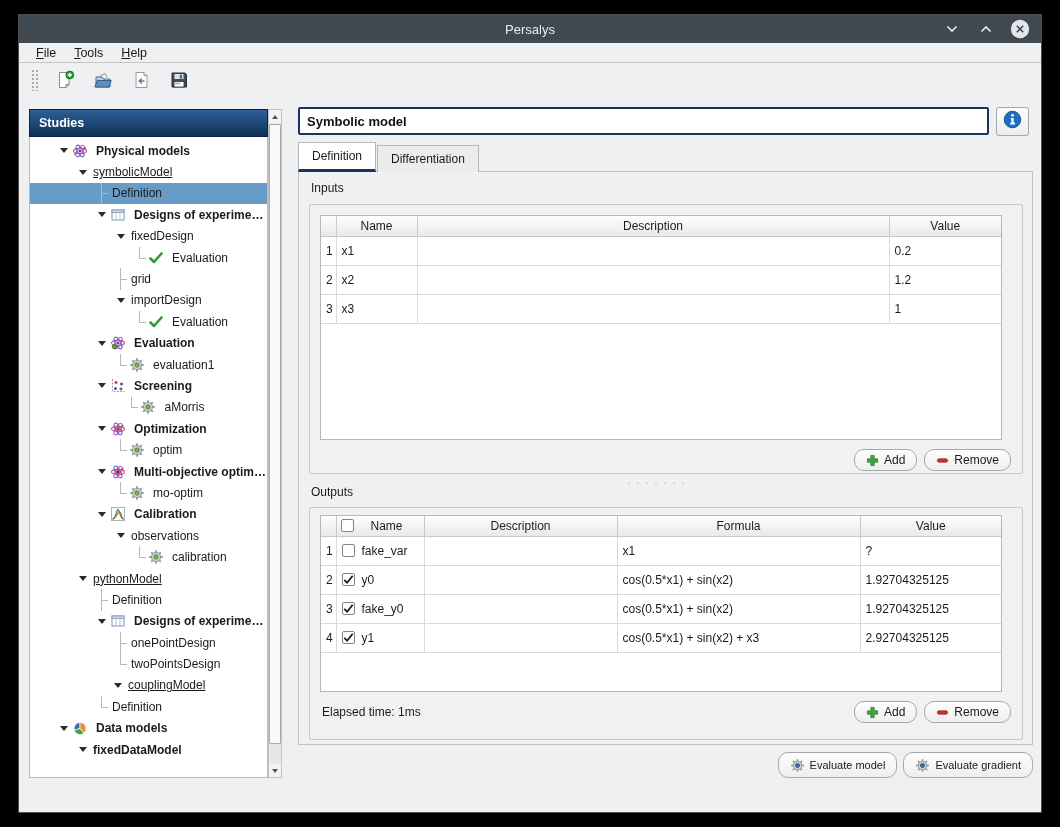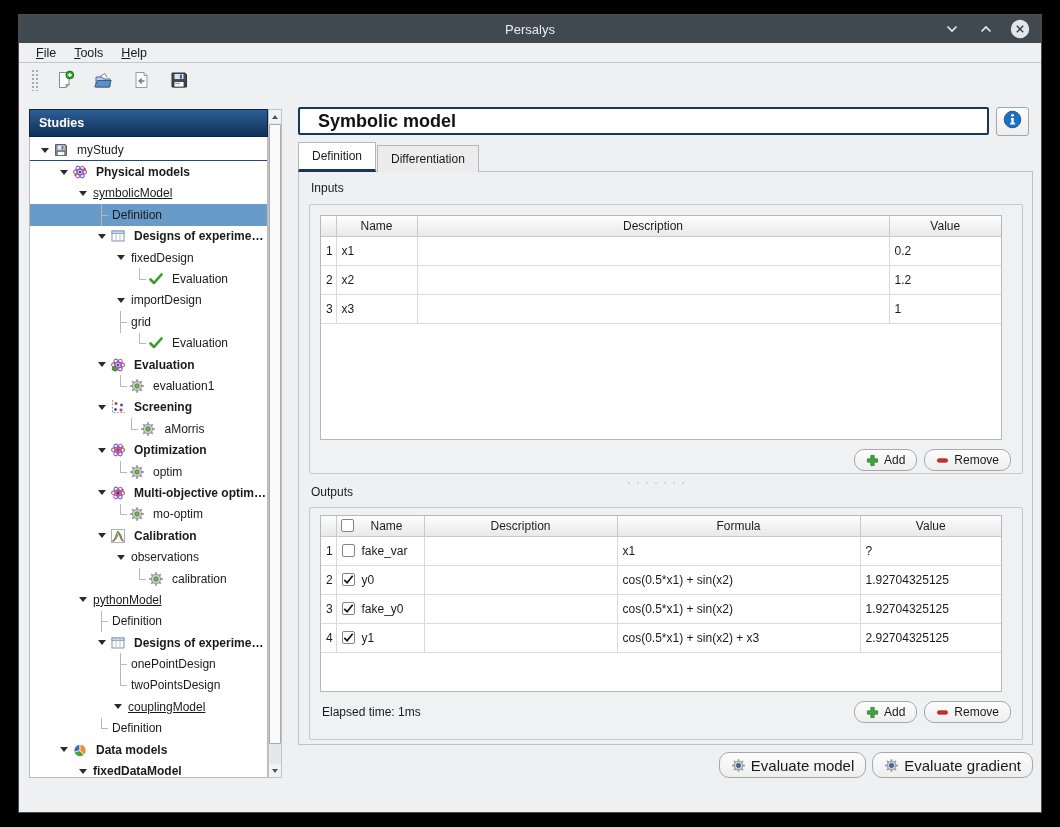--- a/index.html
+++ b/index.html
@@ -54,22 +54,22 @@
   .vscroll{position:absolute;left:249px;top:94px;width:14px;height:669px;background:#e6e7e8;border:1px solid #c0c2c4;}
   .sb-btn{position:absolute;left:0;width:12px;height:13px;display:flex;align-items:center;justify-content:center;background:#f2f3f4;}
   .sb-btn.up{top:0;}
   .sb-btn.down{bottom:0;}
   .sb-btn::before{content:"";border-left:3.5px solid transparent;border-right:3.5px solid transparent;}
   .sb-btn.up::before{border-bottom:4.5px solid #555;}
   .sb-btn.down::before{border-top:4.5px solid #555;}
   .sb-thumb{position:absolute;left:0px;top:14px;width:12px;height:620px;background:#fafafa;border:1px solid #ababab;border-radius:1px;}
   
   .model-name{position:absolute;left:279px;top:92px;width:691px;height:28px;background:#fff;
-    border:2px solid var(--accent);border-radius:2px;font-weight:bold;font-size:18px;
-    font-family:"Liberation Sans","DejaVu Sans",sans-serif;padding:0 18px;color:#111;outline:none;}
+    border:2px solid var(--accent);border-radius:2px;font-weight:bold;font-size:13px;
+    font-family:"Liberation Sans","DejaVu Sans",sans-serif;padding:0 7px;color:#111;outline:none;}
   .info-btn{position:absolute;left:977px;top:92px;width:33px;height:29px;border:1px solid #a6a6a6;border-radius:3px;
     background:linear-gradient(#fdfdfd,#ededed);display:flex;align-items:center;justify-content:center;}
   .info-btn svg{width:19px;height:19px}
   .tabbar{position:absolute;left:279px;top:127px;height:30px;display:flex;align-items:flex-end;z-index:2;}
   .tab{height:27px;padding:0 13px;display:flex;align-items:center;font-size:12px;background:#ececec;
     border:1px solid #b6b6b6;border-bottom:none;margin-right:1px;}
   .tab.active{height:30px;background:#fff;border-bottom:3px solid var(--accent);}
   .tab-panel{position:absolute;left:279px;top:156px;width:735px;height:574px;background:var(--window-bg);
     border:1px solid #bfc1c3;}
   .group-label{position:absolute;font-size:12px;color:#1a1a1a;}
@@ -92,21 +92,21 @@
   .name-h span.txt{flex:1;text-align:center;}
   .btn{display:inline-flex;align-items:center;justify-content:center;gap:5px;height:22px;padding:0 11px;
     background:linear-gradient(#fdfdfd,#eeeeee);border:1px solid #a8a8a8;border-radius:10px;font-size:12px;color:#1a1a1a;}
   .btn .bicon{width:13px;height:13px;display:flex;}
   .btn .bicon svg{width:13px;height:13px;}
   .box-buttons{position:absolute;right:11px;display:flex;gap:7px;}
   .elapsed{position:absolute;left:12px;font-size:12px;color:#1a1a1a;}
   .h-splitter{position:absolute;left:608px;top:466px;width:58px;height:4px;
     background-image:radial-gradient(#9a9a9a 1px,transparent 1.3px);background-size:9px 4px;background-position:center;}
   .actions{position:absolute;left:279px;top:737px;width:735px;display:flex;justify-content:flex-end;gap:6px;}
-  .btn.action{height:26px;font-size:15px;}
+  .btn.action{height:26px;font-size:11px;}
   .btn.action .bicon,.btn.action .bicon svg{width:15px;height:15px;}
 </style>
 </head>
 <body>
 
 <div class="window">
 
   <div class="titlebar">
     <span class="title-text">Persalys</span>
     <div class="win-controls">
@@ -181,32 +181,20 @@
             <rect x="6.2" y="12.8" width="5" height="1.4" fill="#9aa0a6"></rect>
           </svg>
         </span>
       </div>
     </div>
 
   <div class="studies-header">
     <span>Studies</span>
   </div>
   <div class="tree">
-      <div class="tree-row sep" style="padding-left: 8px;">
-        <span class="expander"></span>
-        <span class="tree-icon">
-          <svg viewBox="0 0 16 16">
-            <path d="M2.5 2.5h10l1 1v10h-11z" fill="#8a9099" stroke="#5a6068"></path>
-            <rect x="4.5" y="3.5" width="7" height="4.2" fill="#e8eaec"></rect>
-            <rect x="8.6" y="4" width="1.8" height="3.4" fill="#3c66a4"></rect>
-            <rect x="4.2" y="9.3" width="7.6" height="4.2" fill="#fff" stroke="#5a6068" stroke-width="0.8"></rect>
-          </svg>
-        </span>
-        <span class="tree-label">myStudy</span>
-      </div>
       <div class="tree-row" style="padding-left: 27px;">
         <span class="expander"></span>
         <span class="tree-icon">
           <svg viewBox="0 0 16 16">
             <g fill="none" stroke-width="1.1">
               <ellipse cx="8" cy="8" rx="6.5" ry="2.6" stroke="#cf566e"></ellipse>
               <ellipse cx="8" cy="8" rx="6.5" ry="2.6" stroke="#5a63c9" transform="rotate(60 8 8)"></ellipse>
               <ellipse cx="8" cy="8" rx="6.5" ry="2.6" stroke="#b952c9" transform="rotate(120 8 8)"></ellipse>
             </g>
             <circle cx="8" cy="8" r="1.5" fill="#3a4db0"></circle>
@@ -242,26 +230,26 @@
       <div class="tree-row" style="padding-left: 103px;">
         <span class="conn"></span>
         <span class="tree-icon">
           <svg viewBox="0 0 16 16">
             <path d="M2.5 8.5L6 12L13.5 3.5" fill="none" stroke="#2f9e2f" stroke-width="2.6" stroke-linecap="round" stroke-linejoin="round"></path>
           </svg>
         </span>
         <span class="tree-label">Evaluation</span>
       </div>
       <div class="tree-row" style="padding-left: 84px;">
-        <span class="expander"></span>
-        <span class="tree-label">importDesign</span>
-      </div>
-      <div class="tree-row" style="padding-left: 84px;">
         <span class="conn connT"></span>
         <span class="tree-label">grid</span>
+      </div>
+      <div class="tree-row" style="padding-left: 84px;">
+        <span class="expander"></span>
+        <span class="tree-label">importDesign</span>
       </div>
       <div class="tree-row" style="padding-left: 103px;">
         <span class="conn"></span>
         <span class="tree-icon">
           <svg viewBox="0 0 16 16">
             <path d="M2.5 8.5L6 12L13.5 3.5" fill="none" stroke="#2f9e2f" stroke-width="2.6" stroke-linecap="round" stroke-linejoin="round"></path>
           </svg>
         </span>
         <span class="tree-label">Evaluation</span>
       </div>

